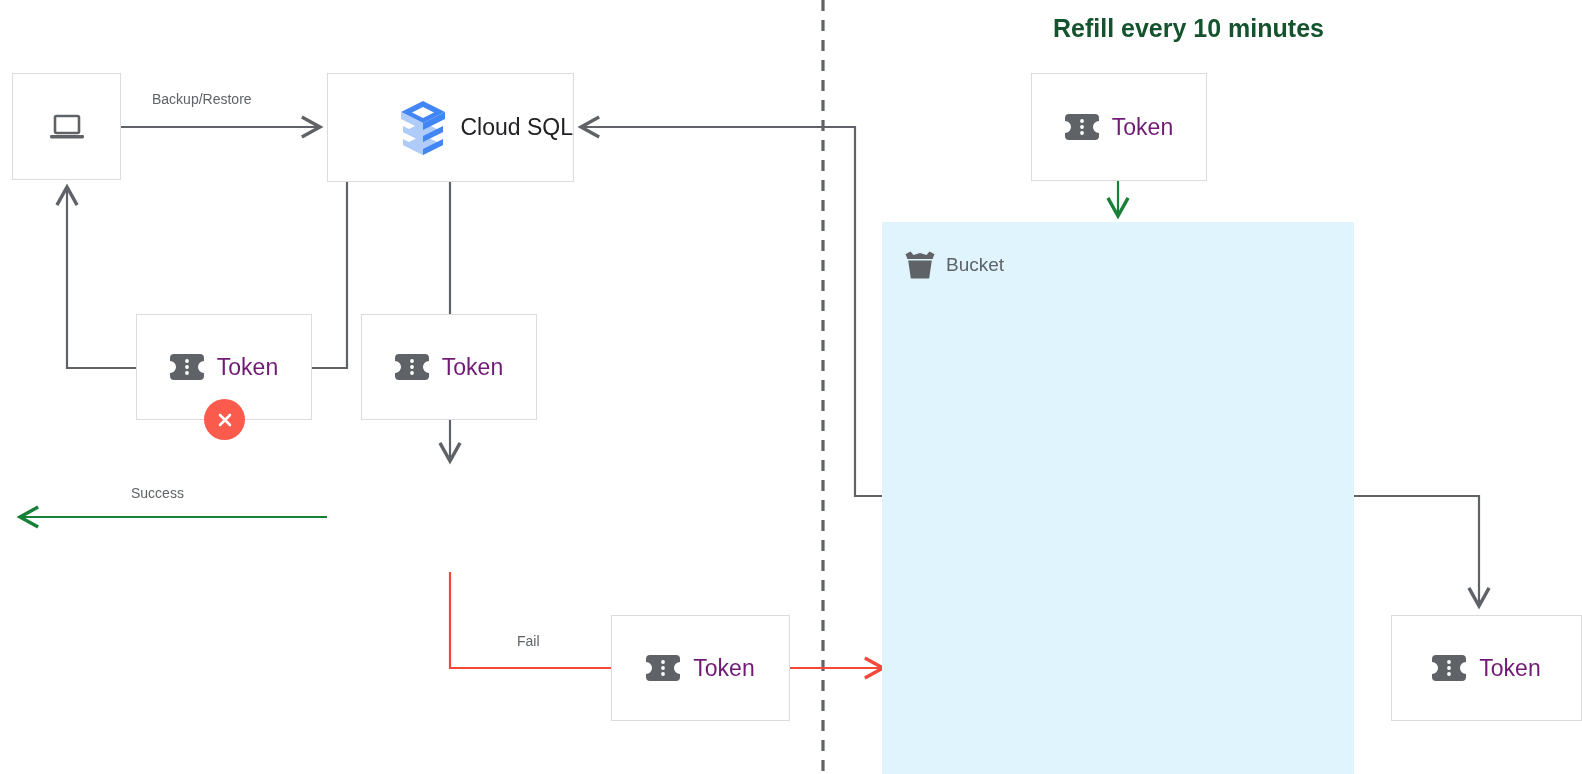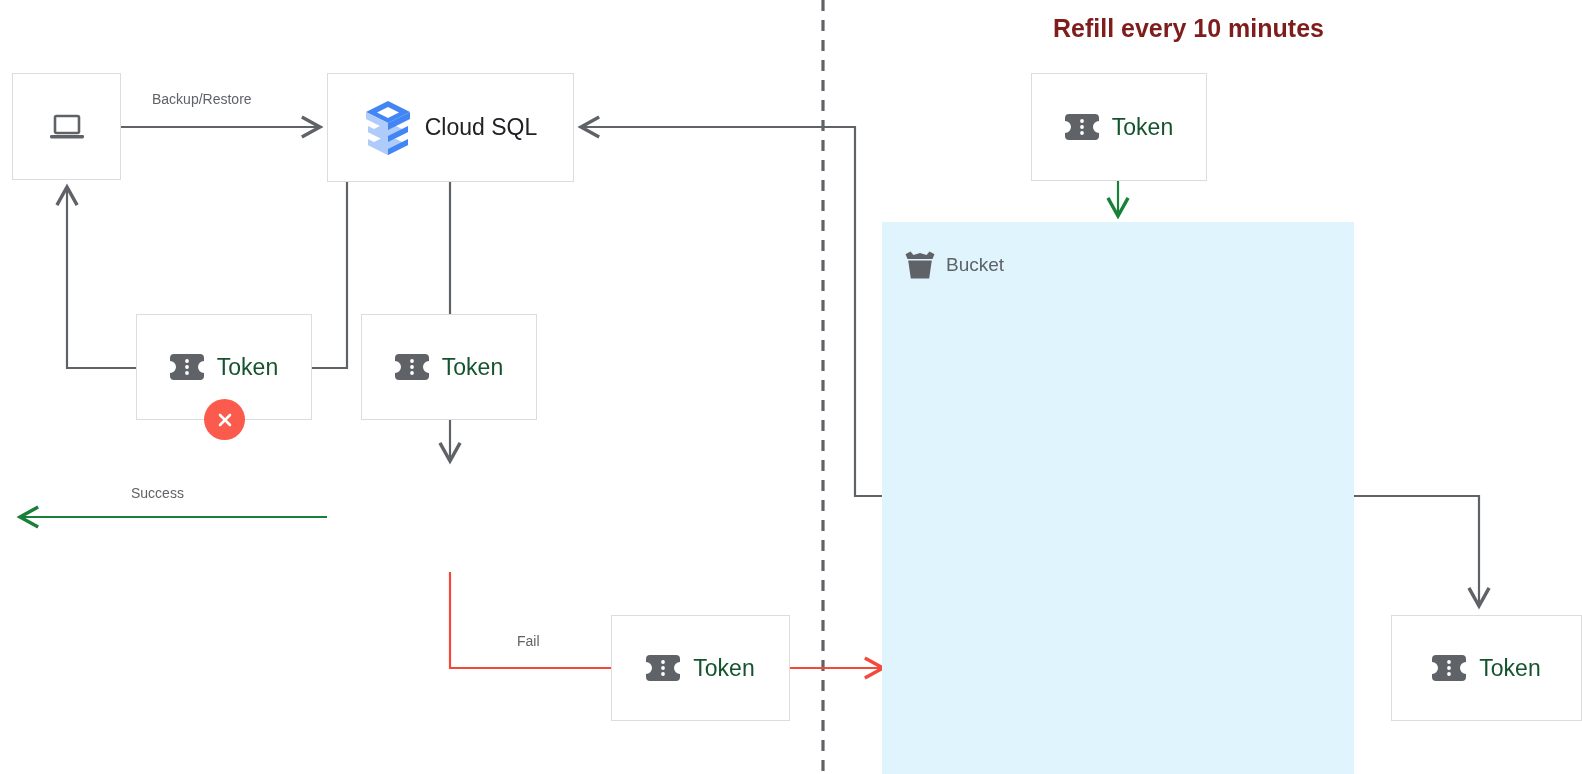--- a/index.html
+++ b/index.html
@@ -43,21 +43,21 @@
     gap: 13px;
   }
   .node-label {
     font-size: 23px;
     color: #202124;
     line-height: 1.18;
     white-space: pre-line;
   }
   .token-label {
     font-size: 23px;
-    color: #14532d;
+    color: #701a75;
   }
   
   #bucket-panel {
     position: absolute;
     left: 882px;
     top: 222px;
     width: 472px;
     height: 552px;
     background: #e0f4fd;
   }
@@ -72,21 +72,21 @@
   }
   #bucket-header .bucket-title {
     font-size: 19px;
     color: #5f6368;
   }
   
   .diagram-title {
     position: absolute;
     font-size: 25px;
     font-weight: bold;
-    color: #7f1d1d;
+    color: #14532d;
     white-space: nowrap;
   }
   .edge-label {
     position: absolute;
     font-size: 14px;
     color: #5f6368;
     white-space: pre-line;
     line-height: 1.26;
   }
   .red-badge {
@@ -164,21 +164,21 @@
     <div class="node-inner">
       <span>
         <svg width="38" height="30" viewBox="0 0 38 30">
           <rect x="7" y="4" width="24" height="17" rx="1.5" fill="none" stroke="#5f6368" stroke-width="2.6"></rect>
           <rect x="2" y="23" width="34" height="3.4" rx="1.3" fill="#5f6368"></rect>
         </svg>
       </span>
     </div>
   </div>
 
-  <div class="node" style="left:327px; top:73px; width:247px; height:109px;">
+  <div class="node" style="left:327px; top:73px; width:247px; height:109px;justify-content:flex-end;">
     <div class="node-inner">
       <span>
         <svg width="48" height="54" viewBox="0 0 48 54">
 
           <polygon points="24,34 44,44 24,54 4,44" fill="#aecbfa"></polygon>
           <polygon points="4,38 4,44 24,54 24,48" fill="#aecbfa"></polygon>
           <polygon points="44,38 44,44 24,54 24,48" fill="#4285f4"></polygon>
 
           <polygon points="24,21 44,31 24,41 4,31" fill="#aecbfa"></polygon>
           <polygon points="4,25 4,31 24,41 24,35" fill="#aecbfa"></polygon>

